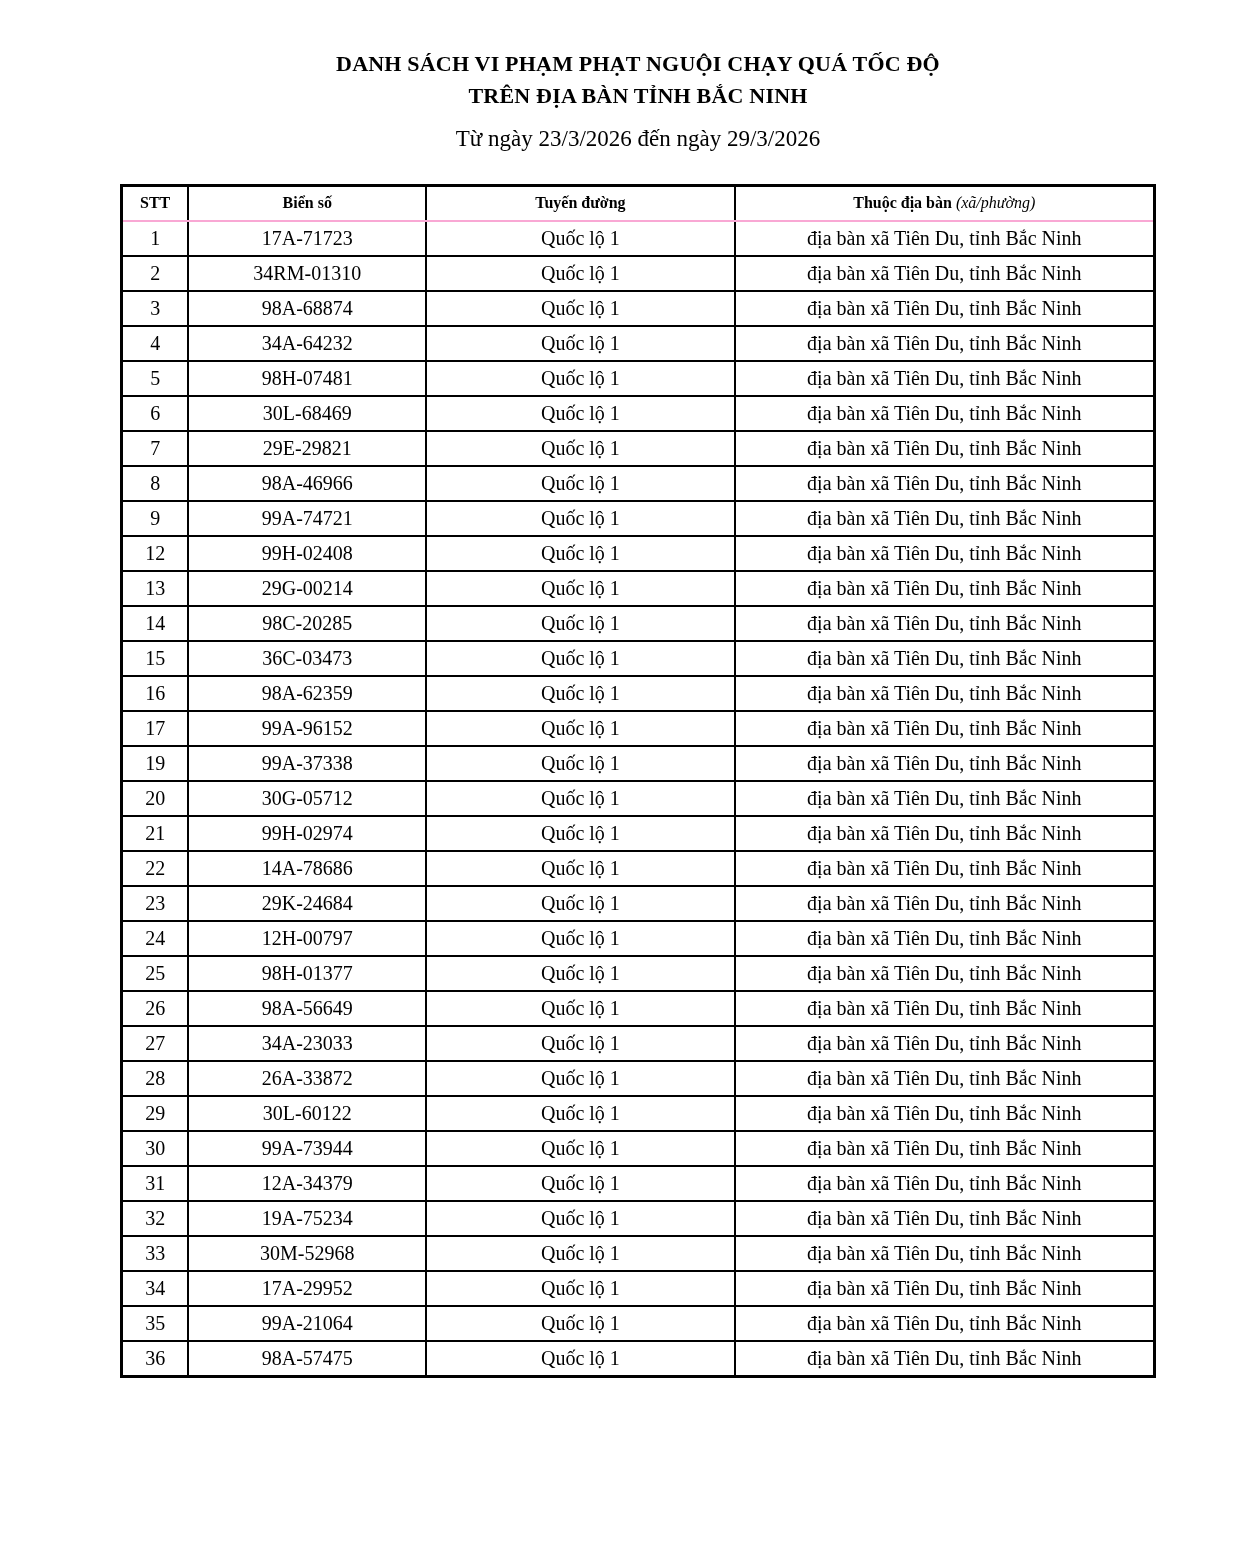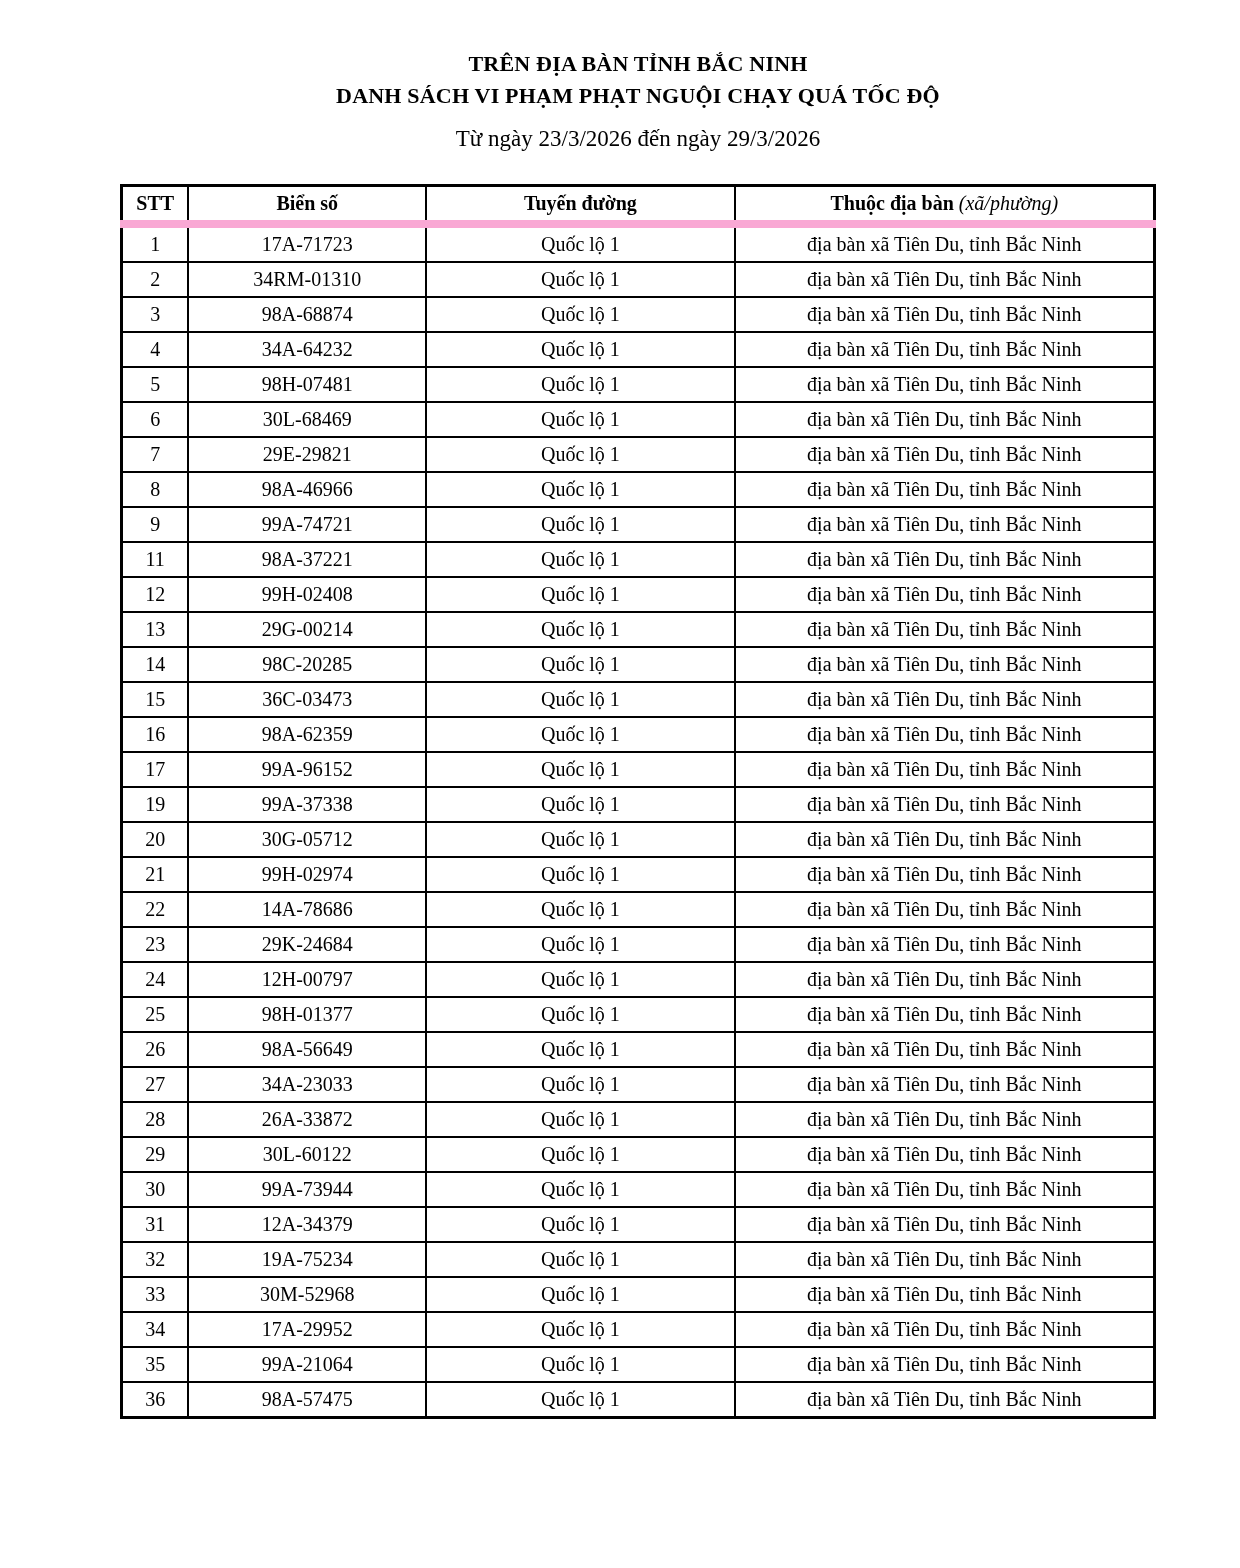--- a/index.html
+++ b/index.html
@@ -52,41 +52,41 @@
     height: 33px;
     padding: 0 2px;
     overflow: hidden;
     white-space: nowrap;
   }
   table.violations {
     border: 3px solid #000000;
   }
   table.violations thead th {
     font-weight: bold;
-    border-bottom: 8px solid #f9a8d4;
-    font-size: 20px;
+    border-bottom: 2px solid #f9a8d4;
+    font-size: 16px;
   }
   .col-stt  { width: 6%;  }
   .col-plate{ width: 23%; }
   .col-road { width: 30%; }
   .col-area { width: 41%; }
   .hdr-suffix {
     font-style: italic;
     font-weight: normal;
   }
 </style>
 </head>
 <body>
 
 <div class="page">
   <div class="content">
 
     <div class="title-block">
+      <div class="title-line">DANH SÁCH VI PHẠM PHẠT NGUỘI CHẠY QUÁ TỐC ĐỘ</div>
       <div class="title-line">TRÊN ĐỊA BÀN TỈNH BẮC NINH</div>
-      <div class="title-line">DANH SÁCH VI PHẠM PHẠT NGUỘI CHẠY QUÁ TỐC ĐỘ</div>
       <div class="date-line">Từ ngày 23/3/2026 đến ngày 29/3/2026</div>
     </div>
 
     <table class="violations">
       <thead>
         <tr>
           <th class="col-stt">STT</th>
           <th class="col-plate">Biển số</th>
           <th class="col-road">Tuyến đường</th>
           <th class="col-area"><span>Thuộc địa bàn</span>&nbsp;<span class="hdr-suffix">(xã/phường)</span></th>
@@ -150,26 +150,20 @@
       </tr>
 
       <tr>
         <td>9</td>
         <td>99A-74721</td>
         <td>Quốc lộ 1</td>
         <td>địa bàn xã Tiên Du, tỉnh Bắc Ninh</td>
       </tr>
 
 
-      <tr>
-        <td>11</td>
-        <td>98A-37221</td>
-        <td>Quốc lộ 1</td>
-        <td>địa bàn xã Tiên Du, tỉnh Bắc Ninh</td>
-      </tr>
 
       <tr>
         <td>12</td>
         <td>99H-02408</td>
         <td>Quốc lộ 1</td>
         <td>địa bàn xã Tiên Du, tỉnh Bắc Ninh</td>
       </tr>
 
       <tr>
         <td>13</td>

